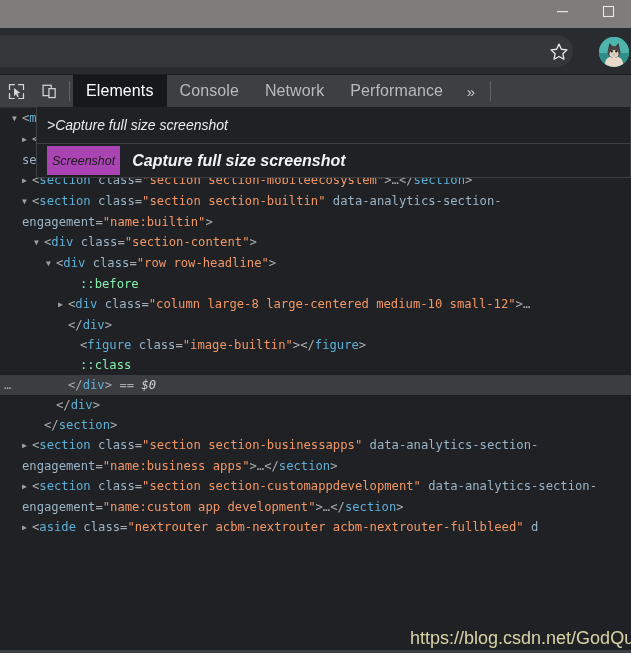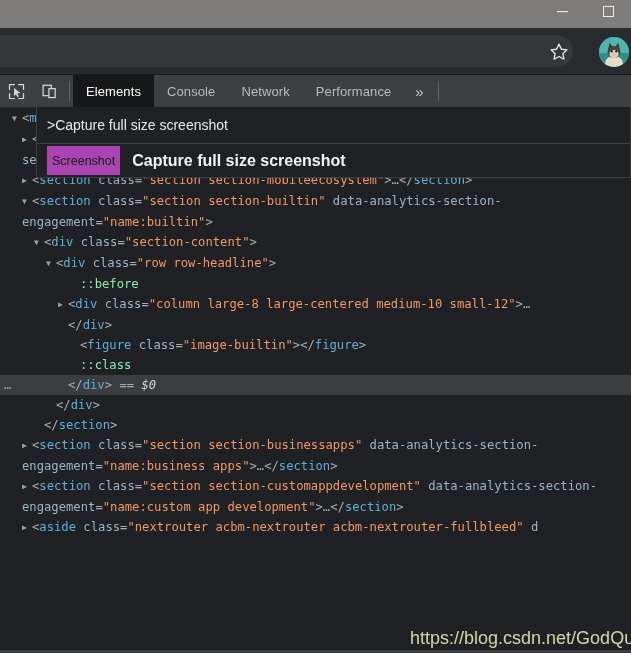--- a/index.html
+++ b/index.html
@@ -106,21 +106,21 @@
   .tabbar-sep {
     width: 1px;
     margin: 6px 3px;
     background: #5f6368;
     flex: none;
   }
   .tab {
     display: flex;
     align-items: center;
     padding: 0 13px;
-    font-size: 13px;
+    font-size: 16px;
     color: #b8bbbe;
     white-space: nowrap;
     flex: none;
     letter-spacing: .1px;
   }
   .tab.active {
     background: #17181a;
     color: #ffffff;
   }
   .tab-overflow {
@@ -143,20 +143,21 @@
   .cmd-palette {
     position: absolute;
     left: 36px;
     right: 0;
     top: 107px;
     z-index: 30;
     background: #4d7c0f;
     border: 1px solid #3c4043;
     border-top: none;
     box-sizing: border-box;
+    font-style: italic;
   }
   .cmd-input-row {
     height: 37px;
     display: flex;
     align-items: center;
     padding: 0 10px;
     background: #202124;
     border-bottom: 1px solid #3c4043;
     box-sizing: border-box;
   }

